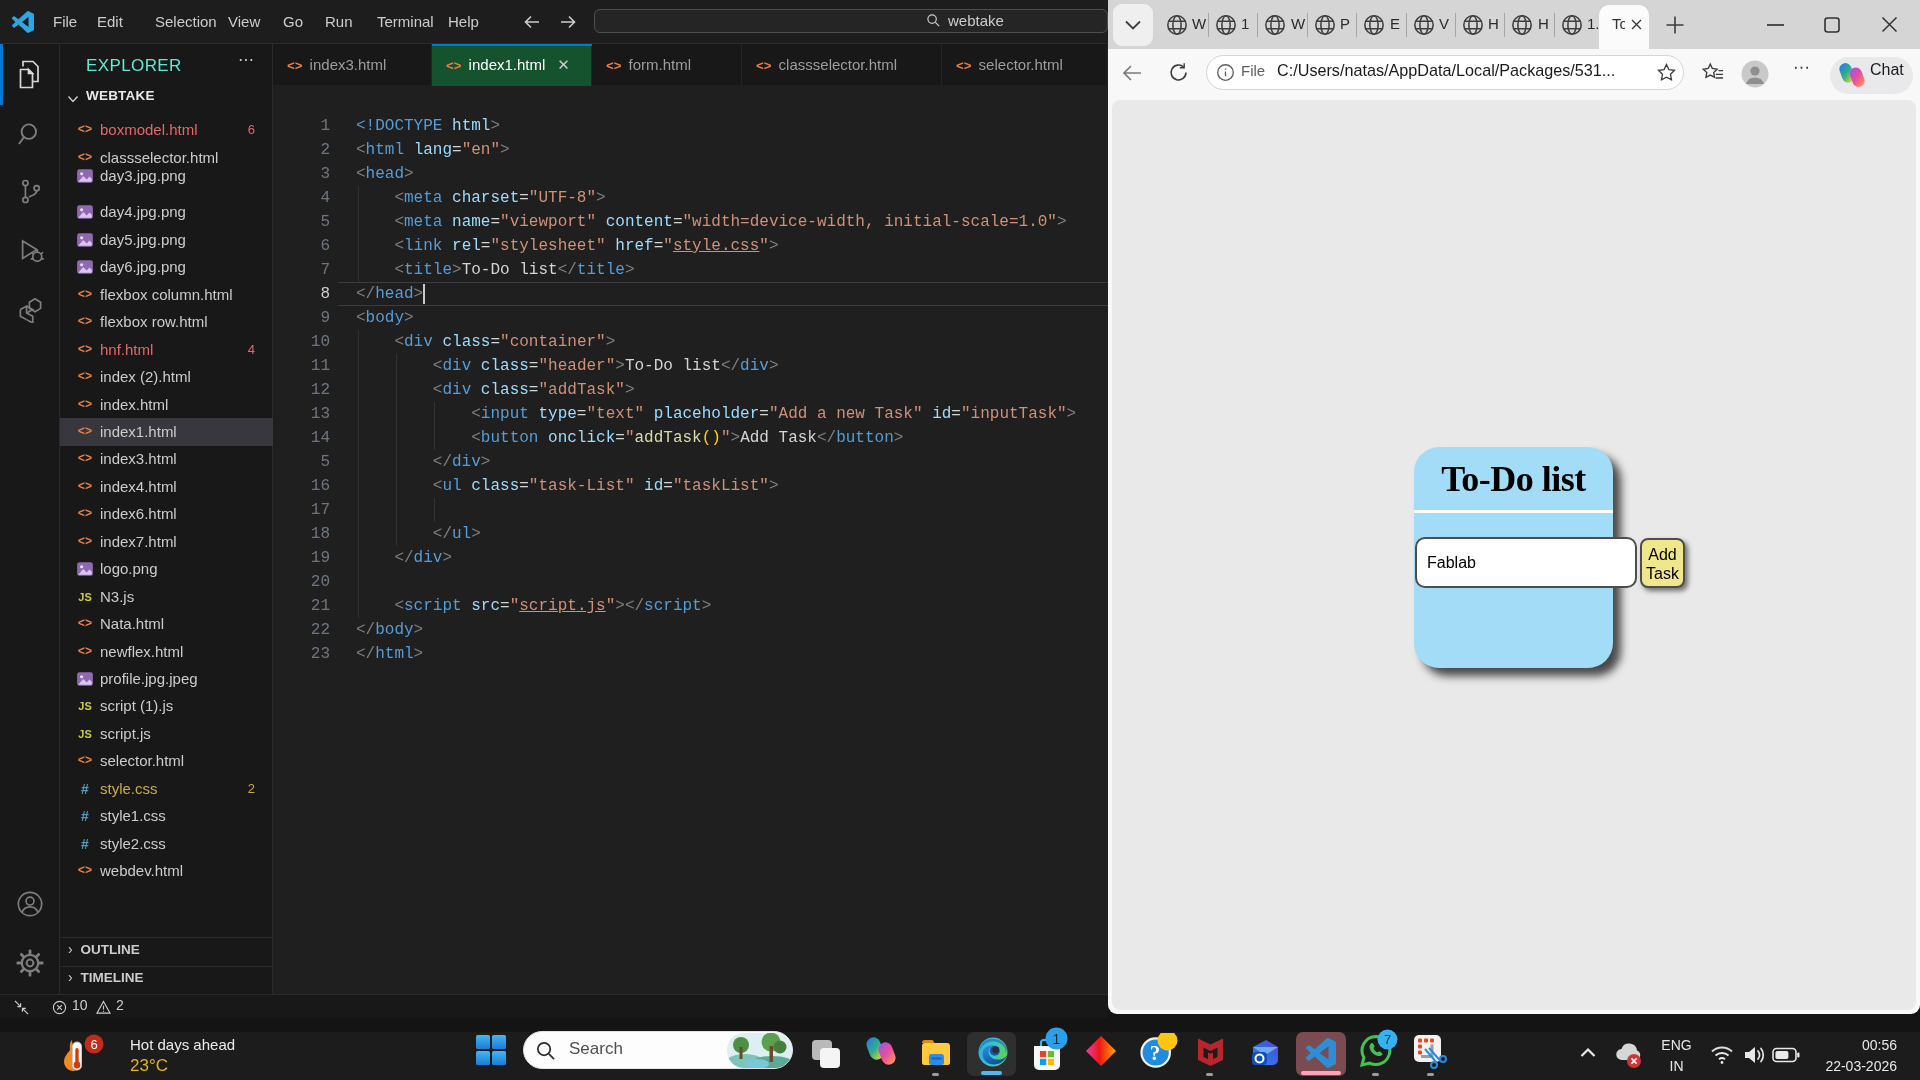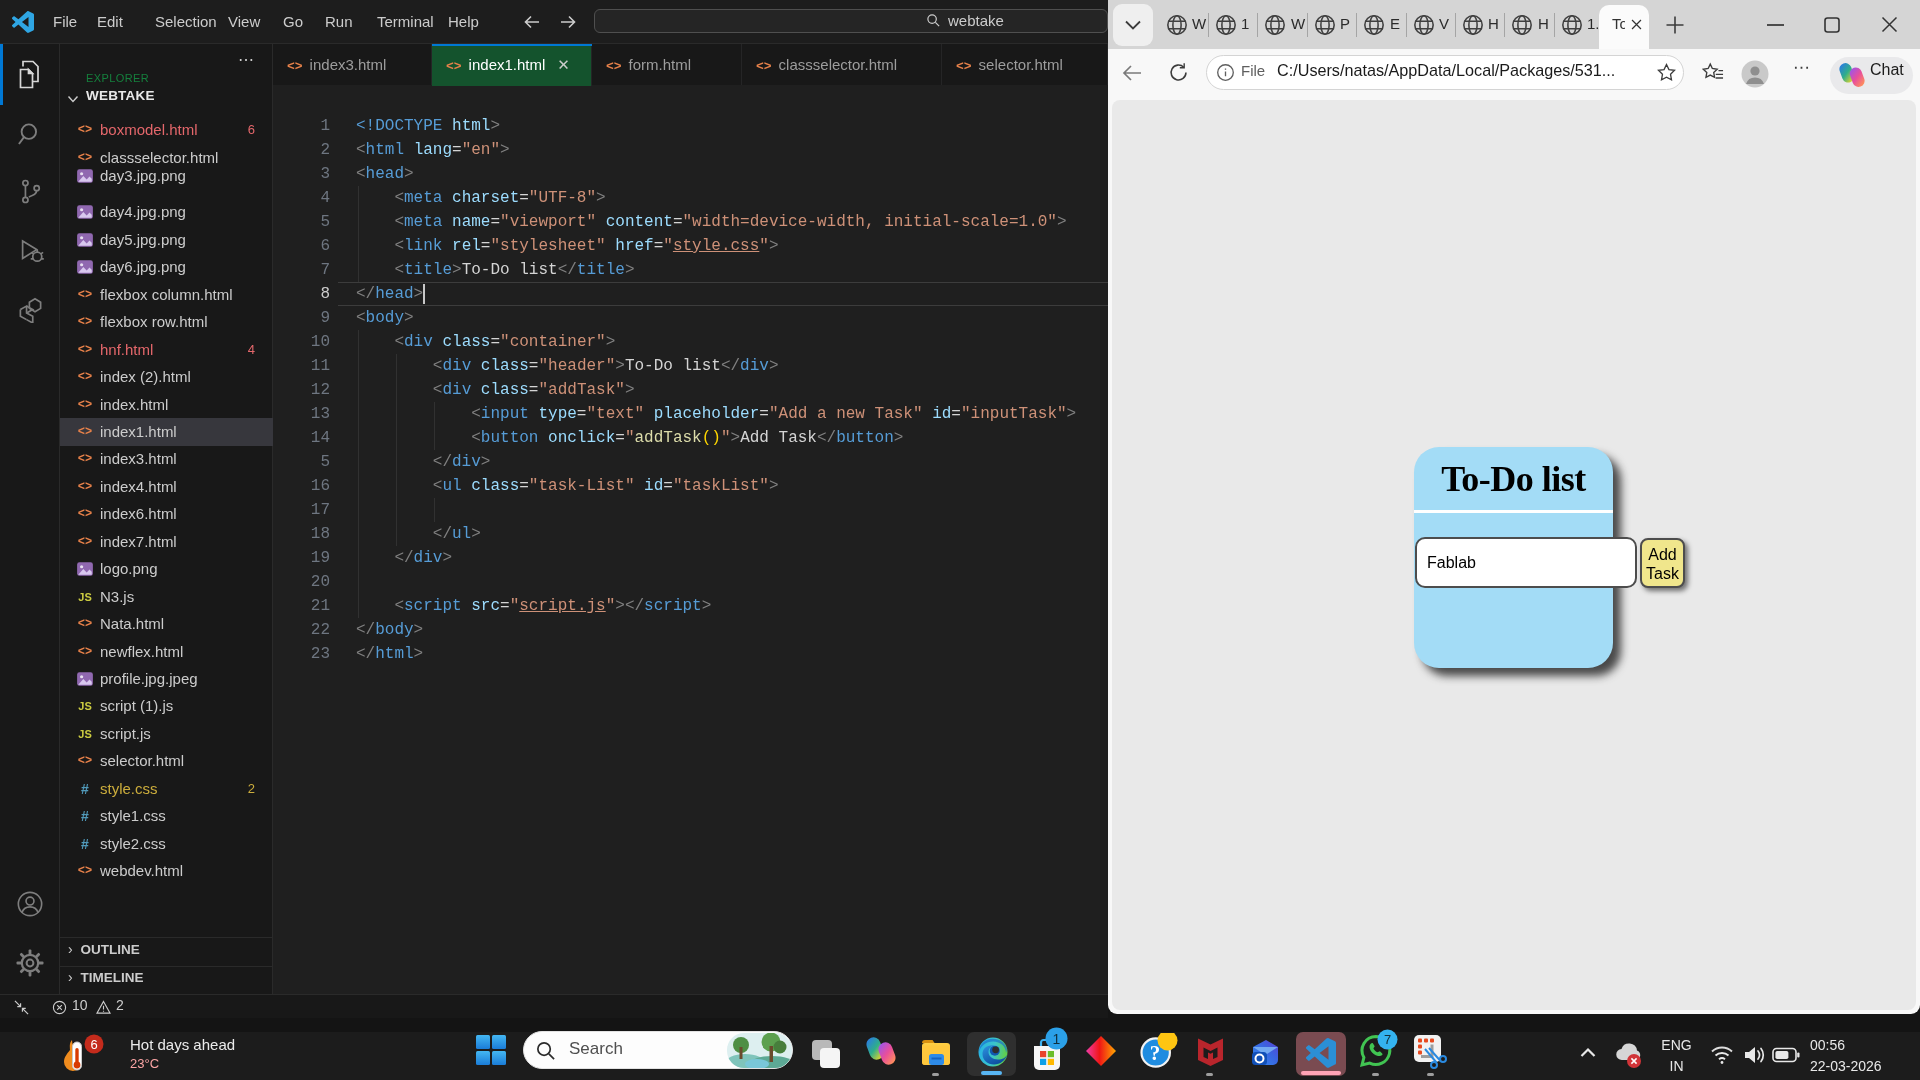--- a/index.html
+++ b/index.html
@@ -104,21 +104,21 @@
           <rect x="12.6" y="0.5" width="2.8" height="5.5" rx="1" transform="rotate(180 14 14)"></rect>
           <rect x="12.6" y="0.5" width="2.8" height="5.5" rx="1" transform="rotate(225 14 14)"></rect>
           <rect x="12.6" y="0.5" width="2.8" height="5.5" rx="1" transform="rotate(270 14 14)"></rect>
           <rect x="12.6" y="0.5" width="2.8" height="5.5" rx="1" transform="rotate(315 14 14)"></rect>
         </g>
         <circle cx="14" cy="14" r="8.2" fill="#181818" stroke="#7e7e7e" stroke-width="2.2"></circle>
         <circle cx="14" cy="14" r="3.4" fill="none" stroke="#7e7e7e" stroke-width="2"></circle>
       </svg>
 </div>
 <div id="sidebar">
-<div class="abs" style="left:26px;top:28px;font-size:11px;color:#15803d;letter-spacing:0.4px">EXPLORER</div>
+<div class="abs" style="left:26px;top:12px;font-size:17px;color:#5eead4;letter-spacing:0.4px">EXPLORER</div>
 <div class="abs" style="left:178px;top:6px;font-size:16px;color:#cccccc;letter-spacing:1px">⋯</div>
 <svg class="abs" style="left:7px;top:50px" width="12" height="10" viewBox="0 0 12 10" fill="none" stroke="#cccccc" stroke-width="1.4">
         <path d="M1.5 2.5 6 7.5 10.5 2.5"></path>
       </svg>
       <div class="abs" style="left:26px;top:44px;font-size:13.5px;color:#e8e8e8;font-weight:bold;letter-spacing:0.2px">WEBTAKE</div>
 <div class="filerow" style="top:72.0px;">
         <span class="ficon" style="color:#e8824a;font-family:'Liberation Mono',monospace;font-weight:bold">&lt;&gt;</span>
         <span class="nm" style="color:#e4676b">boxmodel.html</span>
         <span class="badge" style="color:#e4676b">6</span>
       </div>
@@ -480,21 +480,21 @@
 <div id="taskbar">
 <svg class="abs" style="left:56px;top:2px" width="50" height="44" viewBox="0 0 50 44">
       <path d="M14 16c-3 4-6 7-6 12a9 9 0 0 0 18 0c0-5-3-8-6-12-2.5-3-4-6-4-10-3 3-2 7-2 10z" fill="#f08c1e"></path>
       <rect x="16.5" y="8" width="9" height="28" rx="4.5" fill="#ffffff" stroke="#c9c9c9" stroke-width="1"></rect>
       <rect x="19.3" y="14" width="3.4" height="18" rx="1.7" fill="#d83b01"></rect>
       <circle cx="21" cy="31" r="3.4" fill="#d83b01"></circle>
       <circle cx="38" cy="10" r="9.5" fill="#c42b1c"></circle>
       <text x="38" y="14.5" font-size="13" fill="#fff" text-anchor="middle" font-family="Liberation Sans">6</text>
     </svg>
 <div class="abs" style="left:130px;top:4px;font-size:15px;color:#ebebeb">Hot days ahead</div>
-<div class="abs" style="left:130px;top:24px;font-size:13px;color:#fca5a5">23°C</div>
+<div class="abs" style="left:130px;top:24px;font-size:17px;color:#eab308">23°C</div>
 <svg class="abs" style="left:476px;top:3px" width="30" height="30" viewBox="0 0 30 30">
       <defs>
         <linearGradient id="wb" x1="0" y1="0" x2="0" y2="1">
           <stop offset="0" stop-color="#44b7f2"></stop>
           <stop offset="1" stop-color="#1a7cd8"></stop>
         </linearGradient>
       </defs>
       <rect x="0" y="0" width="14" height="14" rx="1.5" fill="url(#wb)"></rect>
       <rect x="16" y="0" width="14" height="14" rx="1.5" fill="url(#wb)"></rect>
       <rect x="0" y="16" width="14" height="14" rx="1.5" fill="url(#wb)"></rect>
@@ -672,14 +672,14 @@
     </svg>
 <svg class="abs" style="left:1742px;top:13px" width="24" height="20" viewBox="0 0 24 20">
       <path d="M3 7h4l6-5v16l-6-5H3z" fill="#e8e8e8"></path>
       <path d="M16 6a6.5 6.5 0 0 1 0 8M19 3.5a10.5 10.5 0 0 1 0 13" fill="none" stroke="#e8e8e8" stroke-width="1.7" stroke-linecap="round"></path>
     </svg>
 <svg class="abs" style="left:1772px;top:14px" width="28" height="18" viewBox="0 0 28 18">
       <rect x="1" y="2.5" width="23" height="13" rx="3.5" fill="none" stroke="#e8e8e8" stroke-width="1.6"></rect>
       <rect x="3.4" y="4.9" width="13" height="8.2" rx="1.8" fill="#e8e8e8"></rect>
       <rect x="25.2" y="6.5" width="2.3" height="5" rx="1.1" fill="#e8e8e8"></rect>
     </svg>
-<div class="abs" style="left:1810px;top:3px;width:87px;font-size:14px;color:#e8e8e8;line-height:21px">00:56<br>22-03-2026</div>
+<div class="abs" style="left:1810px;top:3px;width:87px;text-align:right;font-size:14px;color:#e8e8e8;line-height:21px">00:56<br>22-03-2026</div>
 </div>
 
 </body></html>

